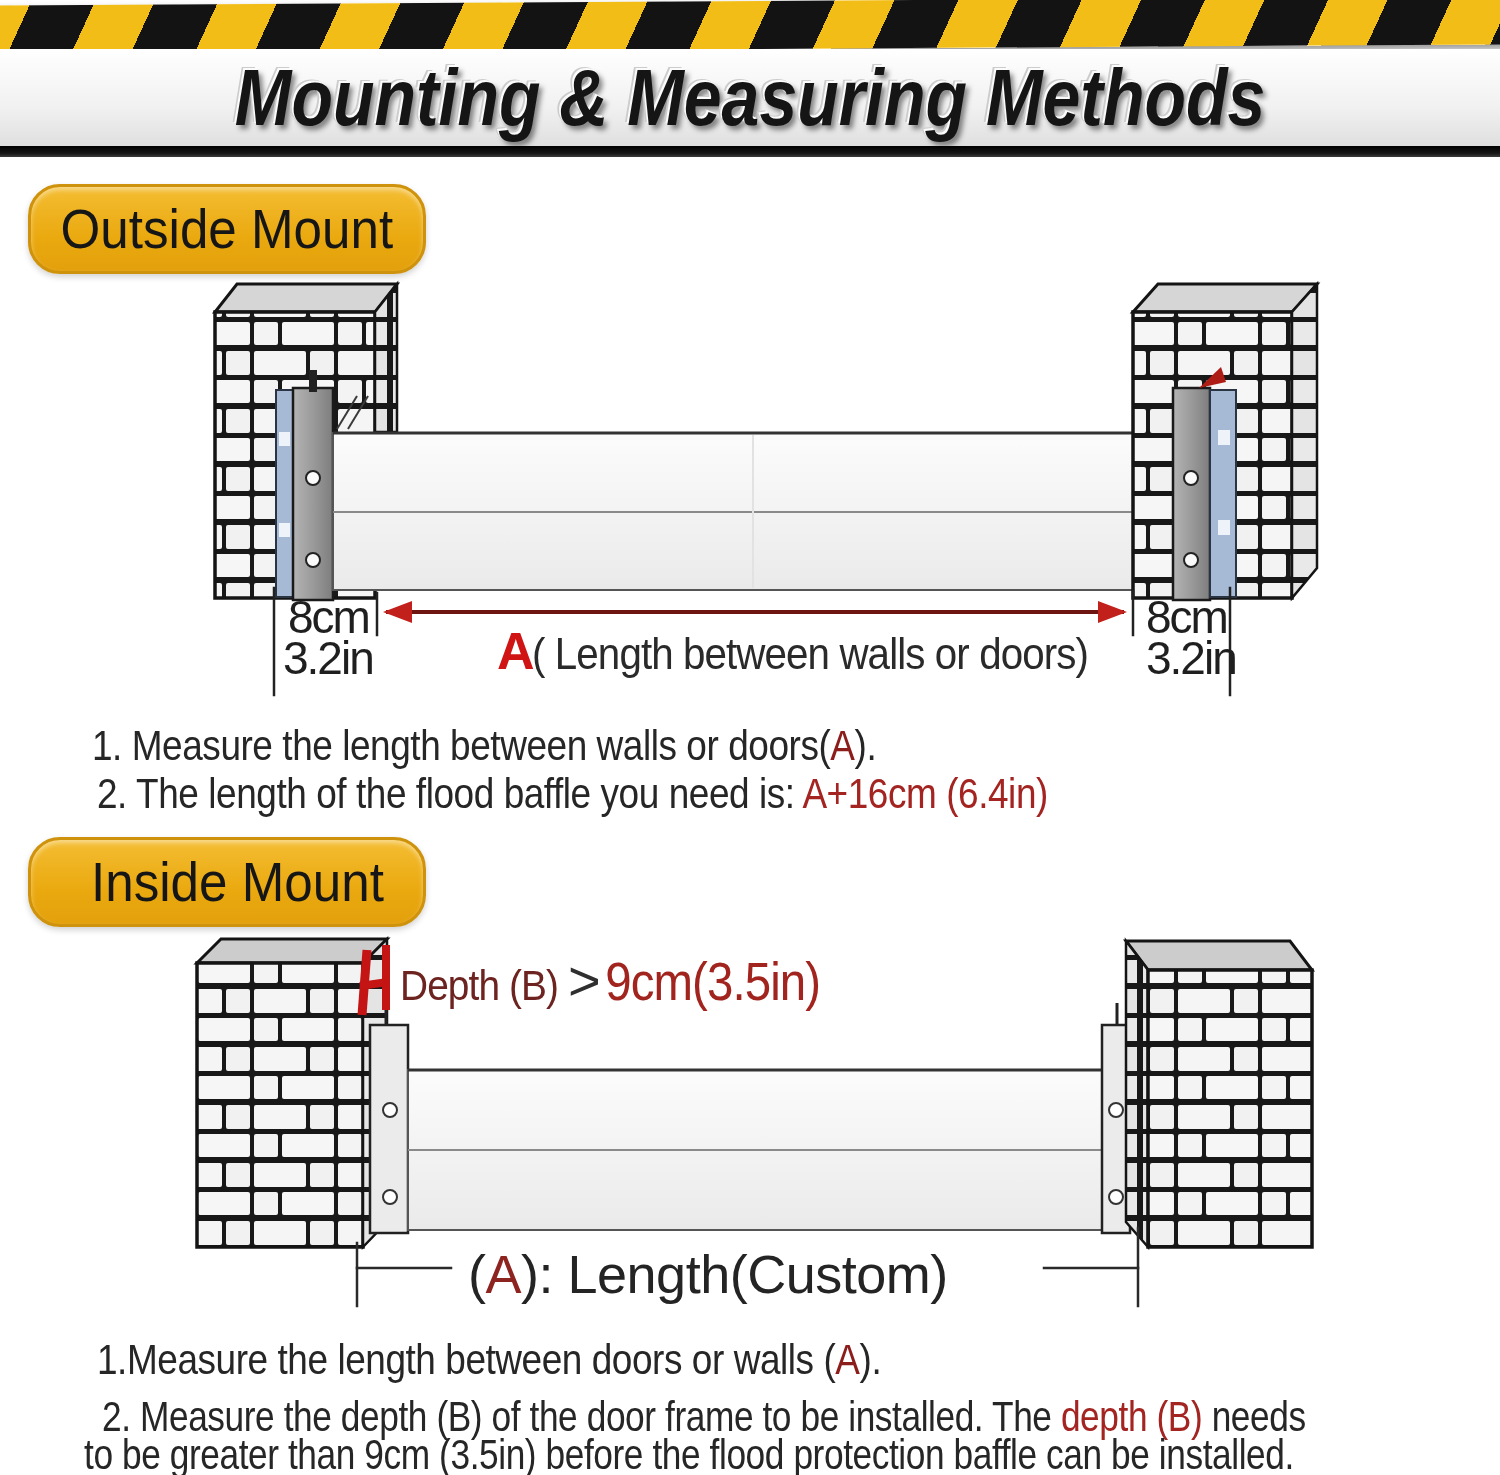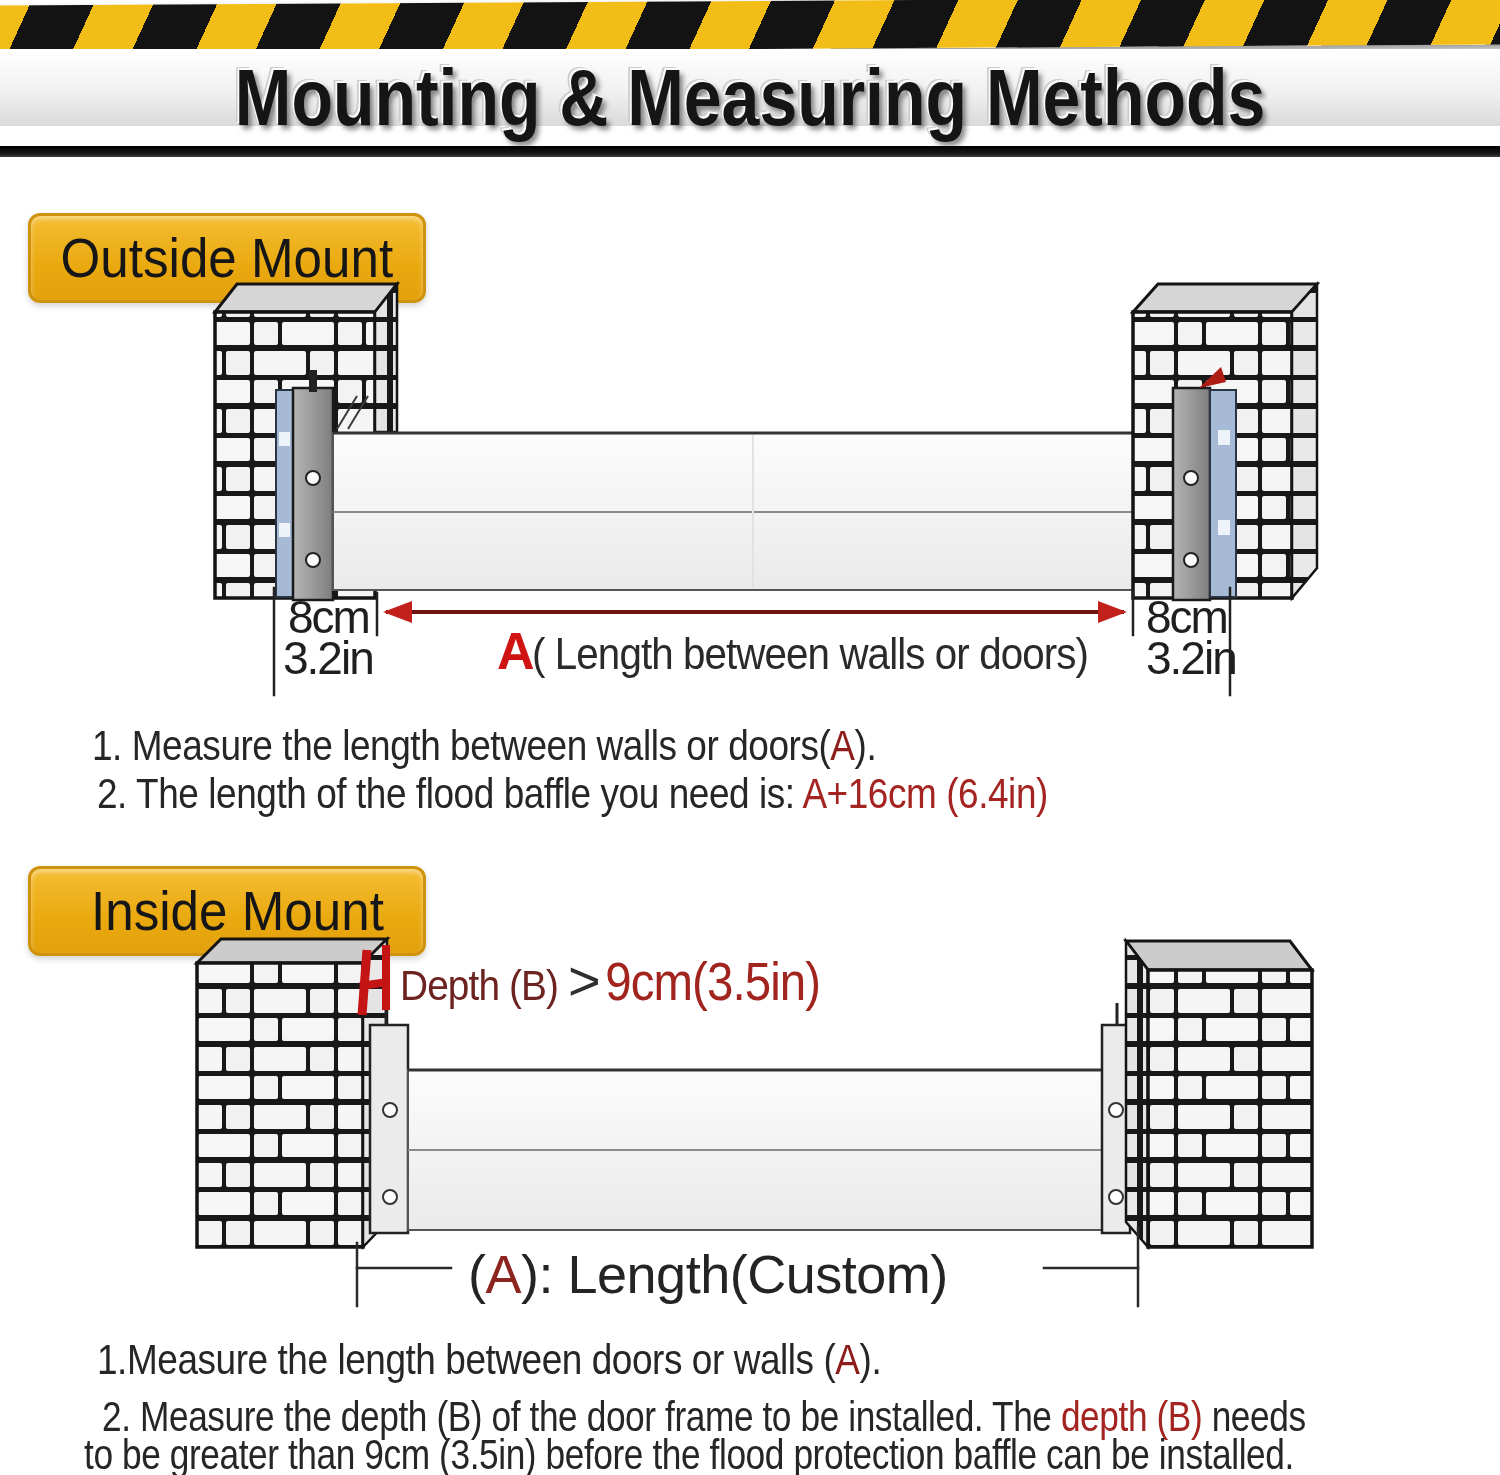--- a/index.html
+++ b/index.html
@@ -3,35 +3,35 @@
 <meta charset="utf-8">
 <style>
   html,body{margin:0;padding:0;background:#fff;}
   .page{position:relative;width:1500px;height:1475px;background:#ffffff;overflow:hidden;
         font-family:"Liberation Sans",sans-serif;}
 
   
   .tape{position:absolute;left:-30px;right:-30px;top:1px;height:48px;
         background:repeating-linear-gradient(115deg,#f2bd17 0 54px,#131313 54px 112px);
         transform:rotate(-0.35deg);box-shadow:0 5px 9px rgba(0,0,0,.42);}
-  .title-band{position:absolute;left:0;right:0;top:49px;height:77px;
-        background:linear-gradient(180deg,#ffffff 0%,#f1f1f1 55%,#dadada 100%);}
+  .title-band{position:absolute;left:0;right:0;top:49px;height:107px;
+        background:linear-gradient(180deg,#ffffff 0%,#f1f1f1 55%,#dadada 100%);font-style:italic;}
   .title-band h1{margin:0;text-align:center;font-size:79px;line-height:97px;font-weight:bold;
         color:#151515;letter-spacing:0;transform:scaleX(.86);transform-origin:center;
         text-shadow:-2px -2px 0 #fbfbfb,-4px -3px 0 #cccccc,4px 4px 6px rgba(25,25,25,.5);
         white-space:nowrap;}
   .divider{position:absolute;left:0;right:0;top:146px;height:11px;
         background:linear-gradient(180deg,#000 0%,#161616 65%,#3b3b3b 100%);}
 
   
-  .badge{position:absolute;left:28px;width:398px;height:90px;border-radius:12px;
+  .badge{position:absolute;left:28px;width:398px;height:90px;border-radius:32px;
         background:linear-gradient(180deg,#f4bd33 0%,#eaa90f 60%,#e3a00c 100%);
         border:3px solid #cf920c;box-sizing:border-box;
         box-shadow:inset 0 3px 5px rgba(255,255,255,.45),0 3px 6px rgba(0,0,0,.18);
-        display:flex;align-items:center;justify-content:center;margin-top:29px;}
+        display:flex;align-items:center;justify-content:center;}
   .badge span{font-size:55px;color:#161616;transform:scaleX(.93);white-space:nowrap;}
   .badge-outside{top:184px;}
   .badge-inside{top:837px;padding-left:20px;}
 
   
   svg.diagram{position:absolute;left:0;top:0;width:1500px;height:1475px;}
   .dim{font-size:46px;fill:#1f1f1f;letter-spacing:-2px;font-family:"Liberation Sans",sans-serif;}
   .dimA{font-size:52px;font-weight:bold;fill:#d01414;font-family:"Liberation Sans",sans-serif;}
   .dimLabel{font-size:45px;fill:#2a2a2a;letter-spacing:-1px;font-family:"Liberation Sans",sans-serif;}
   .depthLbl{font-size:43px;fill:#6d2421;letter-spacing:-1px;}

